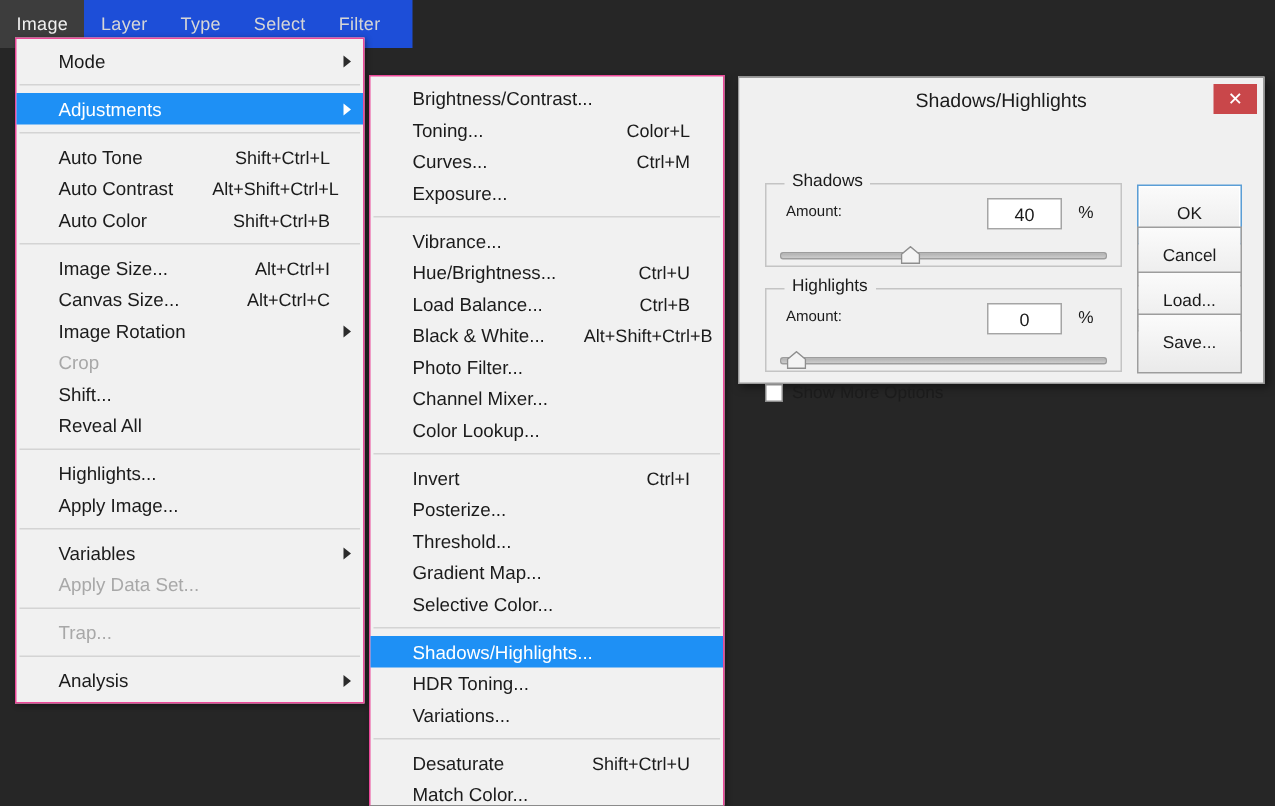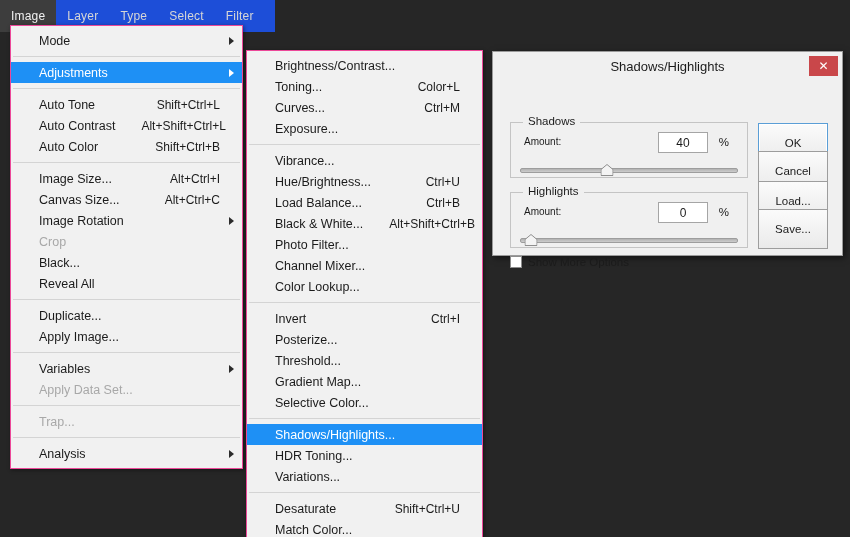--- a/index.html
+++ b/index.html
@@ -201,28 +201,28 @@
         <span class="mshort">Alt+Ctrl+C</span>
       </div>
       <div class="menu-row">
         <span class="mlabel">Image Rotation</span>
         <span class="arrow"></span>
       </div>
       <div class="menu-row disabled">
         <span class="mlabel">Crop</span>
       </div>
       <div class="menu-row">
-        <span class="mlabel">Black...</span>
+        <span class="mlabel">Shift...</span>
       </div>
       <div class="menu-row">
         <span class="mlabel">Reveal All</span>
       </div>
       <div class="menu-sep"></div>
       <div class="menu-row">
-        <span class="mlabel">Duplicate...</span>
+        <span class="mlabel">Highlights...</span>
       </div>
       <div class="menu-row">
         <span class="mlabel">Apply Image...</span>
       </div>
       <div class="menu-sep"></div>
       <div class="menu-row">
         <span class="mlabel">Variables</span>
         <span class="arrow"></span>
       </div>
       <div class="menu-row disabled">

